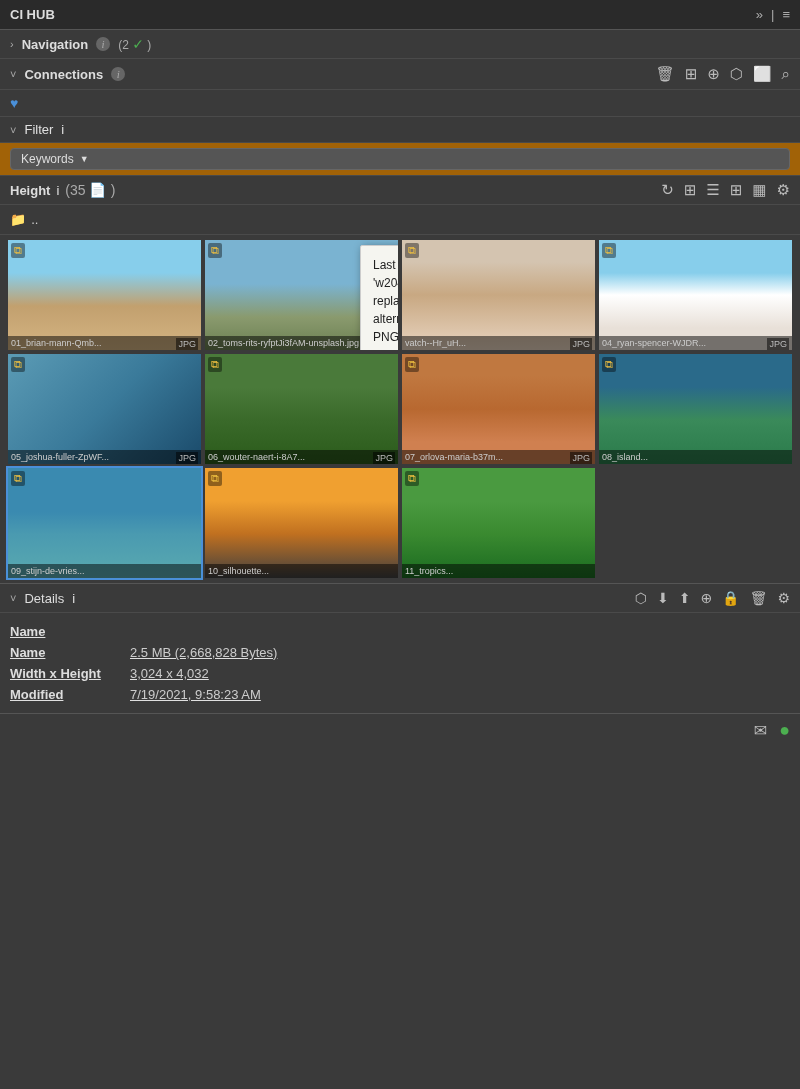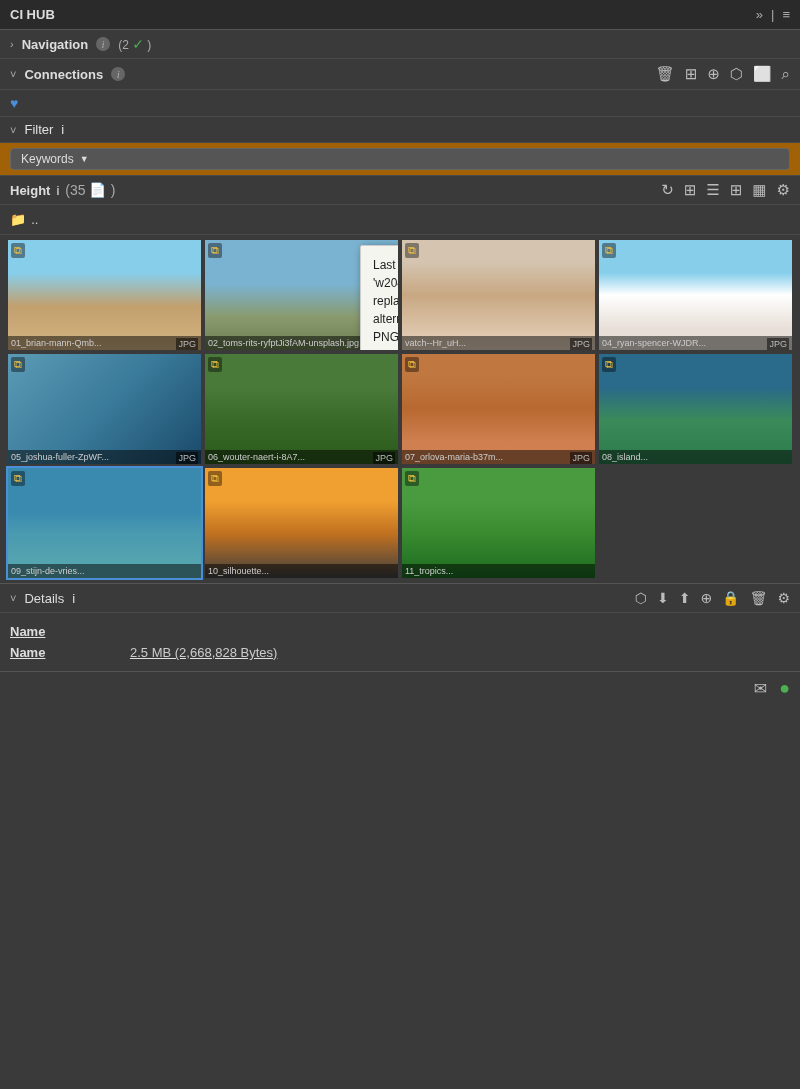--- a/index.html
+++ b/index.html
@@ -464,19 +464,27 @@
     </div>
   </div>
   <div class="details-table">
     <div class="details-row">
       <span class="key">Name</span>
     </div>
     <div class="details-row">
       <span class="key">Name</span>
       <span class="val">2.5 MB (2,668,828 Bytes)</span>
     </div>
+    <div class="details-row">
+      <span class="key">Width x Height</span>
+      <span class="val">3,024 x 4,032</span>
+    </div>
+    <div class="details-row">
+      <span class="key">Modified</span>
+      <span class="val">7/19/2021, 9:58:23 AM</span>
+    </div>
   </div>
 </div>
 
 <div class="bottom-bar">
   <span class="email-icon">✉</span>
   <span class="user-icon">●</span>
 </div>
 
 </body></html>

